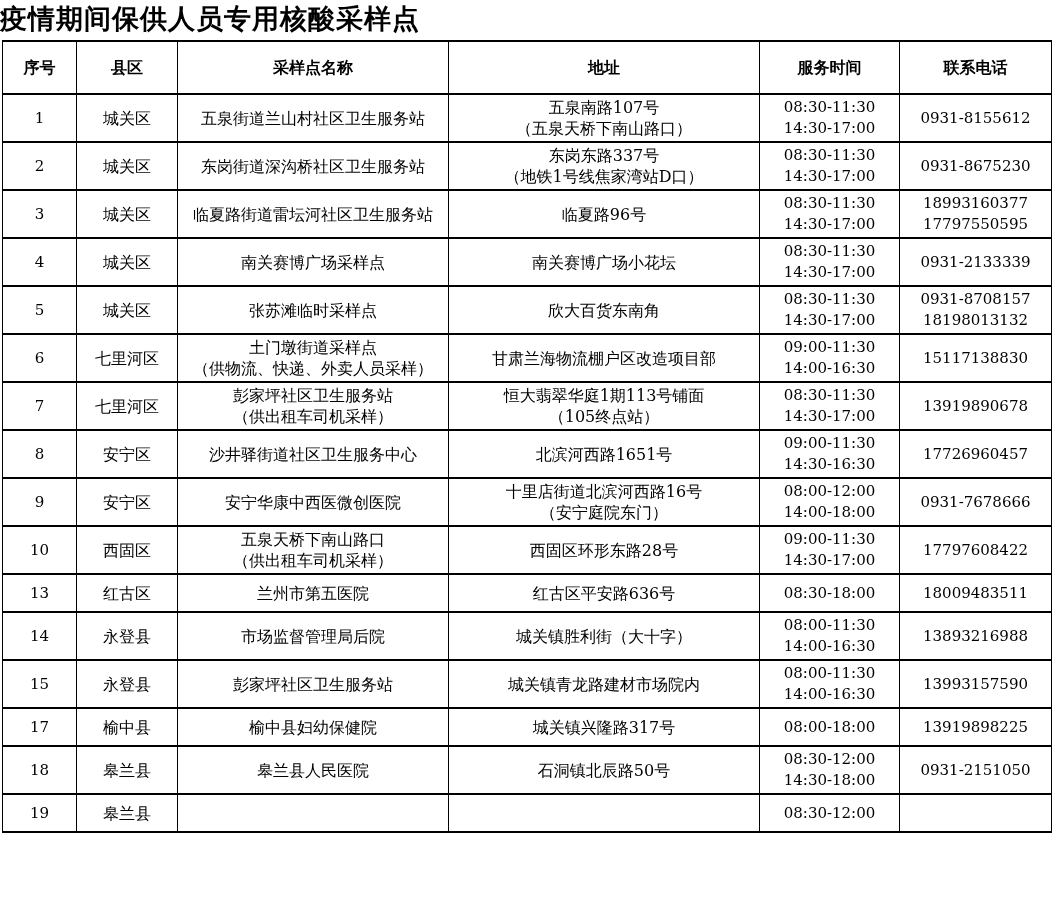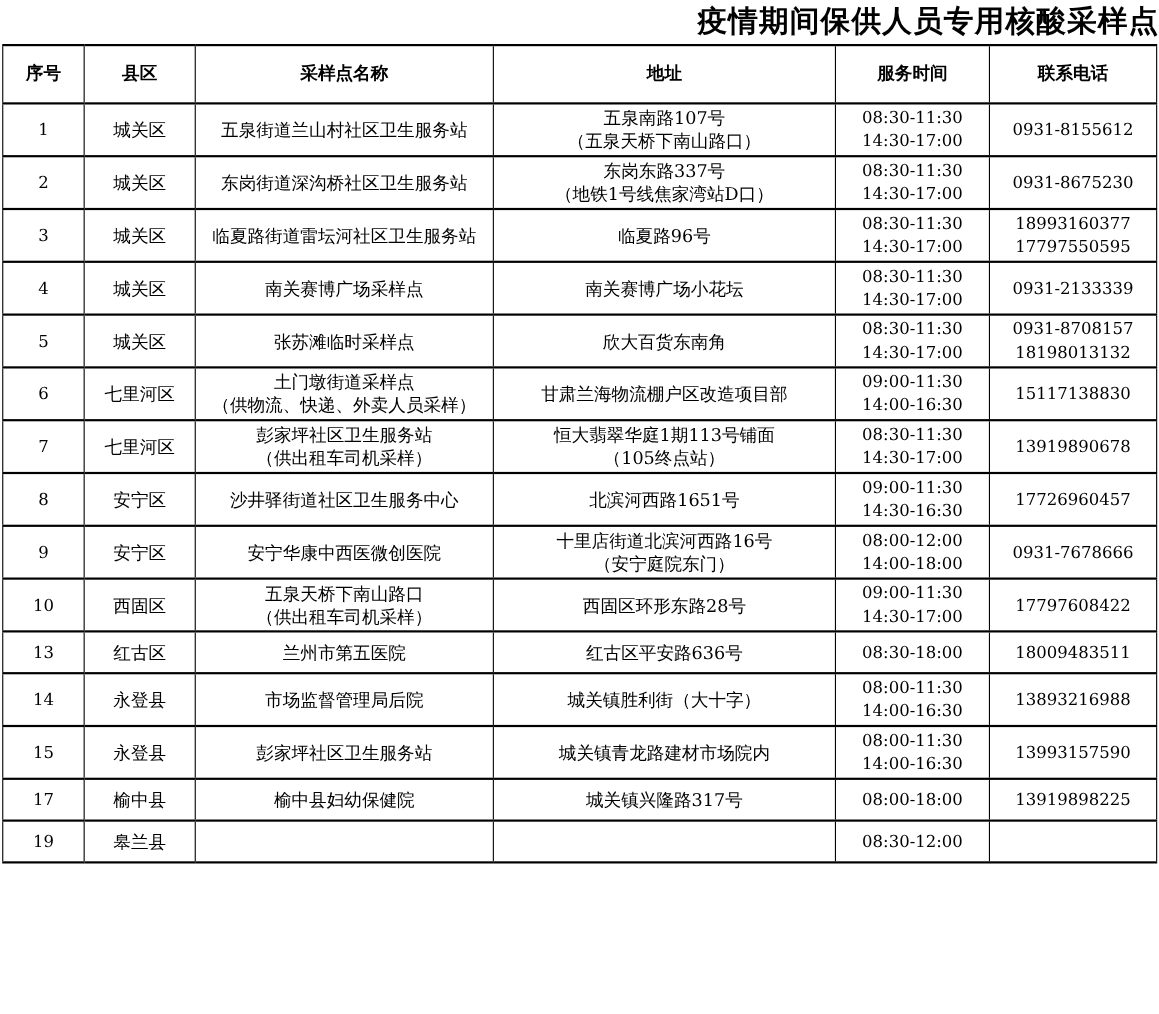--- a/index.html
+++ b/index.html
@@ -10,21 +10,21 @@
     font-family: "DejaVu Serif", "Liberation Serif", serif;
   }
   .page {
     width: 1054px;
     min-height: 922px;
     background: #ffffff;
     box-sizing: border-box;
     padding-top: 1px;
   }
   .title {
-    text-align: right;
+    text-align: left;
     font-size: 27px;
     font-weight: bold;
     letter-spacing: 1px;
     margin: 0 0 3px 0;
     font-family: Liberation Serif, serif;
   }
   table.sampling-table {
     border-collapse: collapse;
     table-layout: fixed;
     width: 1049px;
@@ -323,20 +323,37 @@
             <div>城关镇兴隆路317号</div>
           </td>
     <td class="num">
             <div>08:00-18:00</div>
           </td>
     <td class="num">
             <div>13919898225</div>
           </td>
   </tr>
         <tr>
+    <td class="num">18</td>
+    <td>皋兰县</td>
+    <td>
+            <div>皋兰县人民医院</div>
+          </td>
+    <td>
+            <div>石洞镇北辰路50号</div>
+          </td>
+    <td class="num">
+            <div>08:30-12:00</div>
+            <div>14:30-18:00</div>
+          </td>
+    <td class="num">
+            <div>0931-2151050</div>
+          </td>
+  </tr>
+        <tr>
     <td class="num">19</td>
     <td>皋兰县</td>
     <td></td>
     <td></td>
     <td class="num">
             <div>08:30-12:00</div>
           </td>
     <td class="num"></td>
   </tr>
       </tbody>

